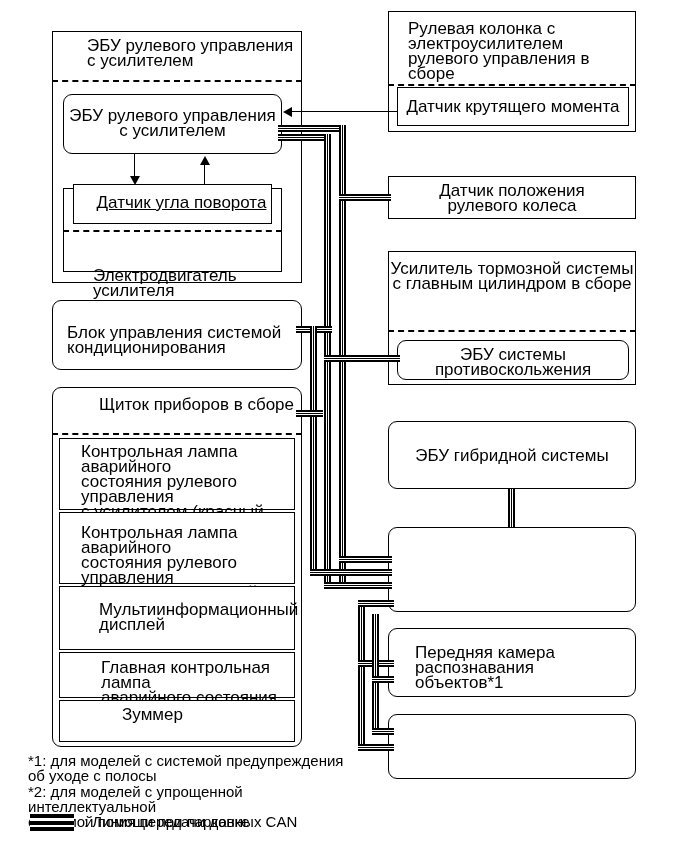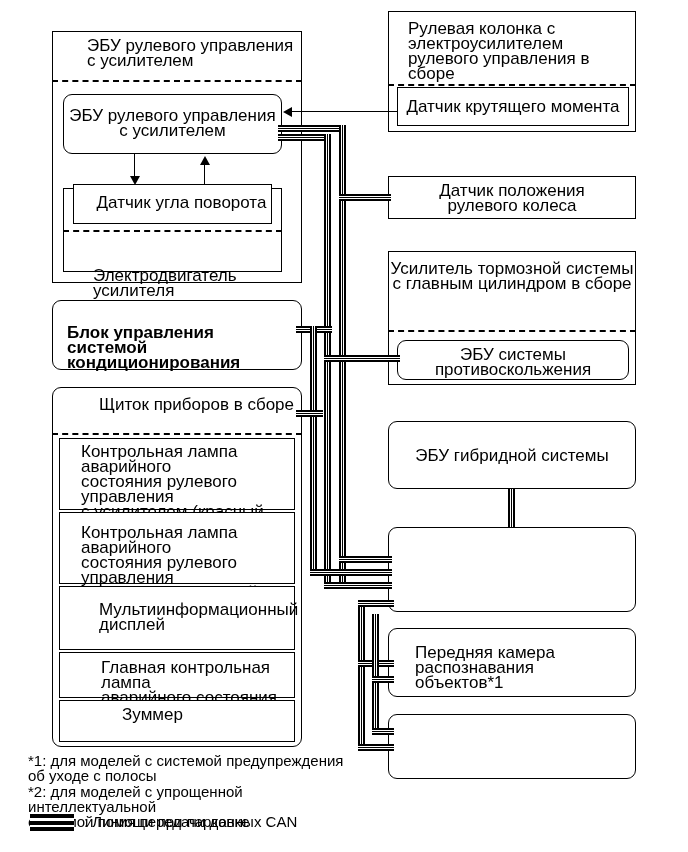--- a/index.html
+++ b/index.html
@@ -143,27 +143,27 @@
 с усилителем</div>
 
   <div class="sig v" style="left:134px;top:154px;height:28px;"></div>
   <div class="arrow-down" style="left:130px;top:176px;"></div>
 
   <div class="sig v" style="left:204px;top:160px;height:28px;"></div>
   <div class="arrow-up" style="left:200px;top:156px;"></div>
 
   <div class="box sq thin" style="left:63px;top:188px;width:219px;height:84px;"></div>
   <div class="box sq thin" style="left:73px;top:184px;width:199px;height:40px;"></div>
-  <div class="lbl center" style="left:73px;top:195px;width:217px;">Датчик угла поворота</div>
+  <div class="lbl center" style="left:73px;top:195px;width:217px;text-decoration:underline;">Датчик угла поворота</div>
   <div class="dash" style="left:63px;top:230px;width:219px;"></div>
   <div class="lbl left" style="left:93px;top:236px;width:190px;margin-top:32px;">Электродвигатель усилителя
 рулевого управления</div>
 
   <div class="box rounded" style="left:52px;top:300px;width:250px;height:70px;"></div>
-  <div class="lbl left" style="left:67px;top:325px;width:225px;font-weight:bold;">Блок управления системой
+  <div class="lbl left" style="left:67px;top:325px;width:225px;">Блок управления системой
 кондиционирования</div>
 
   <div class="box rounded" style="left:52px;top:387px;width:250px;height:360px;"></div>
   <div class="lbl left" style="left:87px;top:397px;width:210px;padding-left:12px;">Щиток приборов в сборе</div>
   <div class="dash" style="left:52px;top:433px;width:250px;"></div>
 
   <div class="box sq thin" style="left:59px;top:438px;width:236px;height:72px;"></div>
   <div class="lbl left" style="left:81px;top:444px;width:212px;">Контрольная лампа аварийного
 состояния рулевого управления
 с усилителем (красный

